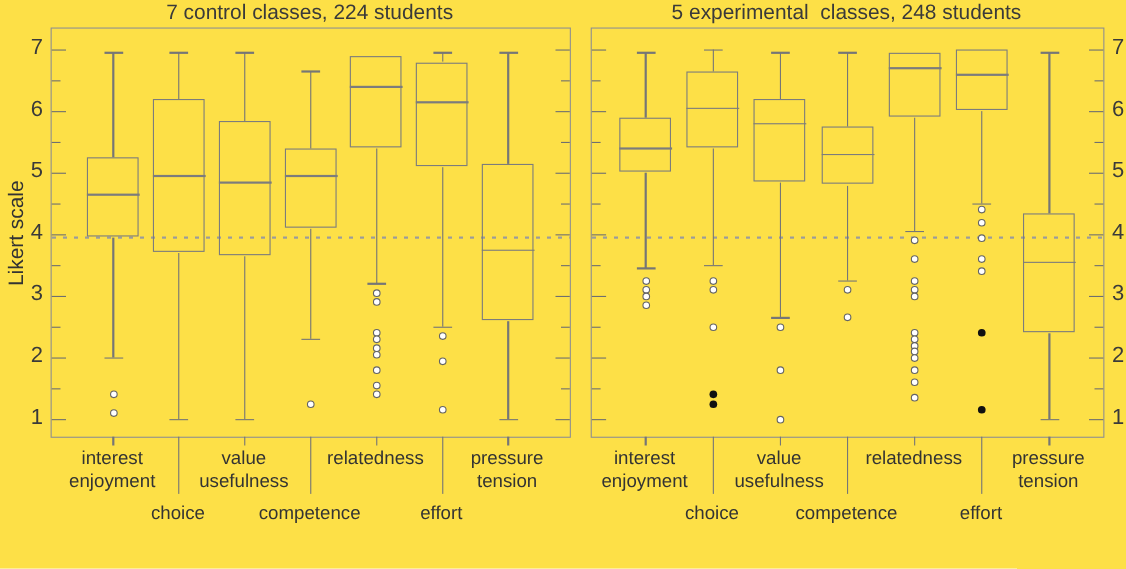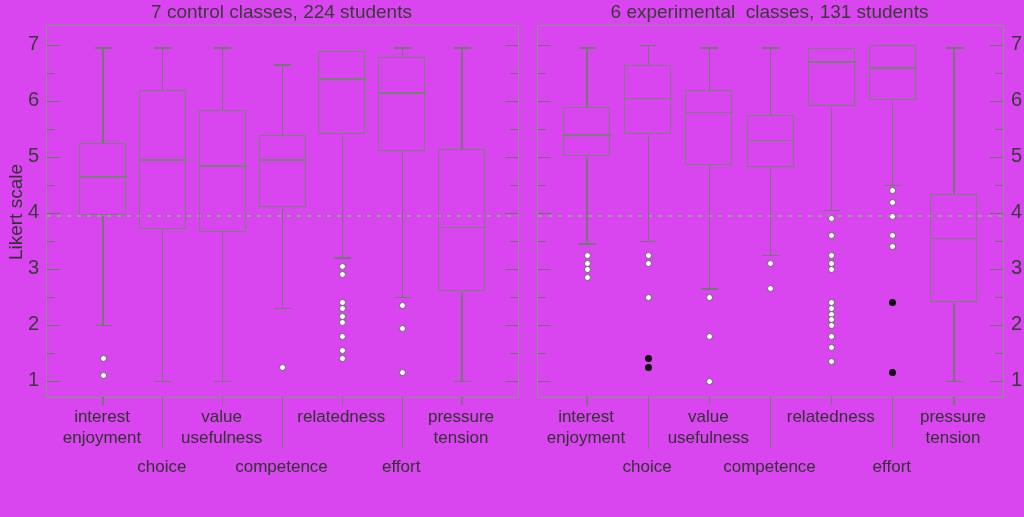--- a/index.html
+++ b/index.html
@@ -1,19 +1,19 @@
 <!DOCTYPE html>
 <html><head>
 <meta charset="utf-8">
 <style>
   html,body{margin:0;padding:0;background:#ffffff;}
   #figure{
     position:relative;
     width:1024px;height:517px;
-    background:#d946ef;
+    background:#fde047;
     font-family:"Liberation Sans", sans-serif;
     color:#333333;
     overflow:hidden;
   }
   .title{
     position:absolute;top:1px;
     text-align:center;
     font-size:19px;
     color:#3a3a3a;
     white-space:pre;
@@ -67,21 +67,21 @@
     position:absolute;left:46px;width:956px;top:487px;
     text-align:center;
     font-size:20px;color:#333333;
   }
 </style>
 </head>
 <body>
 
 <div id="figure">
   <div class="title" id="title-0" style="left:46px;width:471px;">7 control classes, 224 students</div>
-  <div class="title" id="title-1" style="left:537px;width:465px;">6 experimental  classes, 131 students</div>
+  <div class="title" id="title-1" style="left:537px;width:465px;">5 experimental  classes, 248 students</div>
 
   <div class="ylabel-rot">Likert scale</div>
 
   <div class="panel" id="panel-0" style="left:46px;top:25px;width:471px;height:371px;">
       <div class="ref-line" style="top: 189.1px;"></div>
       <div class="ytick" style="left: 0px; width: 13px; top: 354.6px;"></div>
       <div class="ytick" style="right: 0px; width: 13px; top: 354.6px;"></div>
       <div class="ytick" style="left: 0px; width: 8px; top: 326.6px;"></div>
       <div class="ytick" style="right: 0px; width: 8px; top: 326.6px;"></div>
       <div class="ytick" style="left: 0px; width: 13px; top: 298.6px;"></div>

